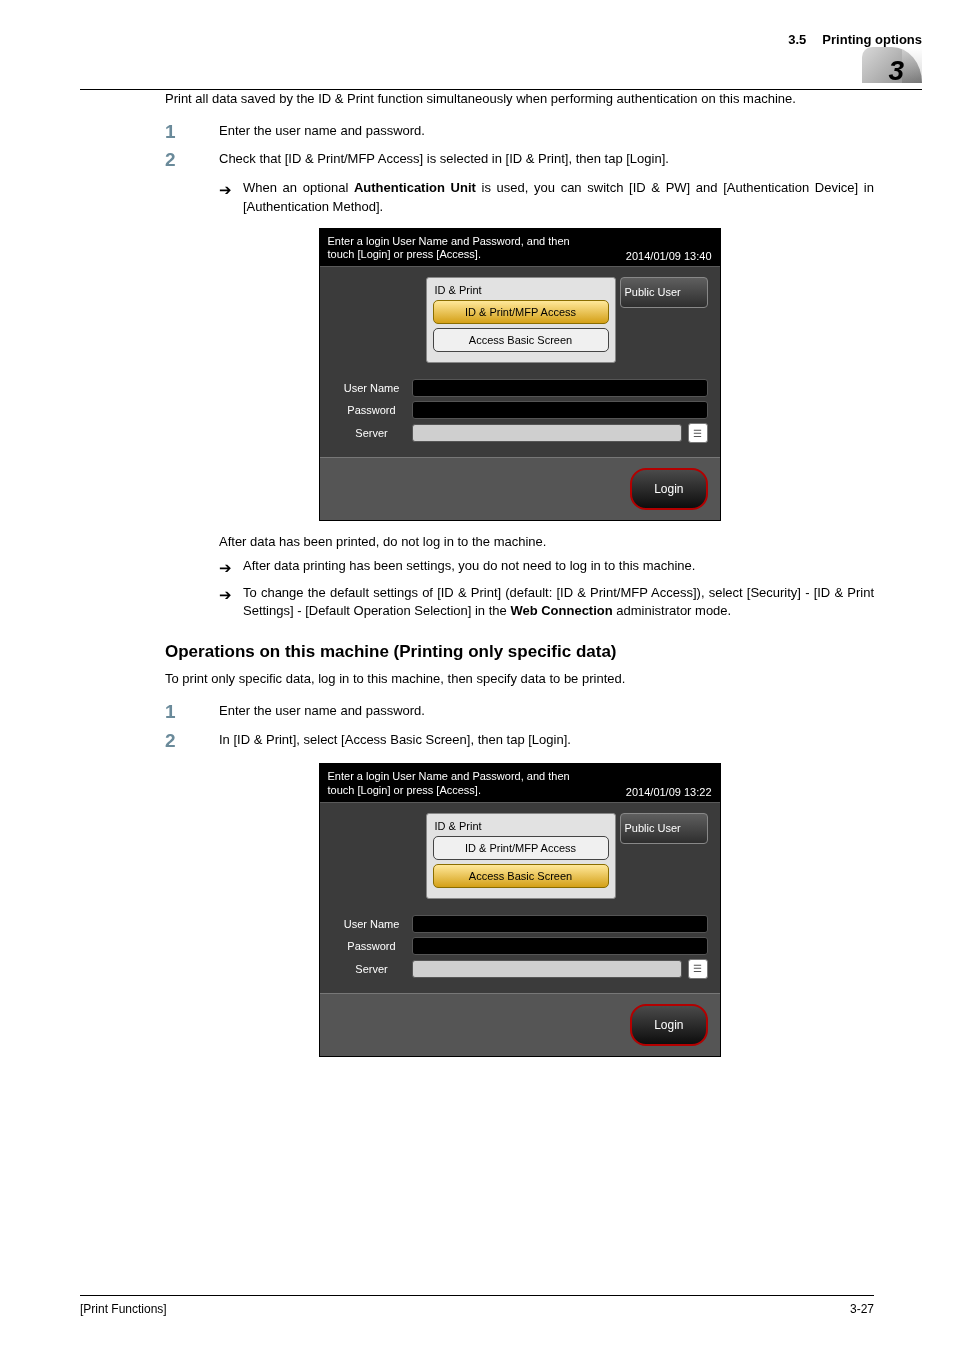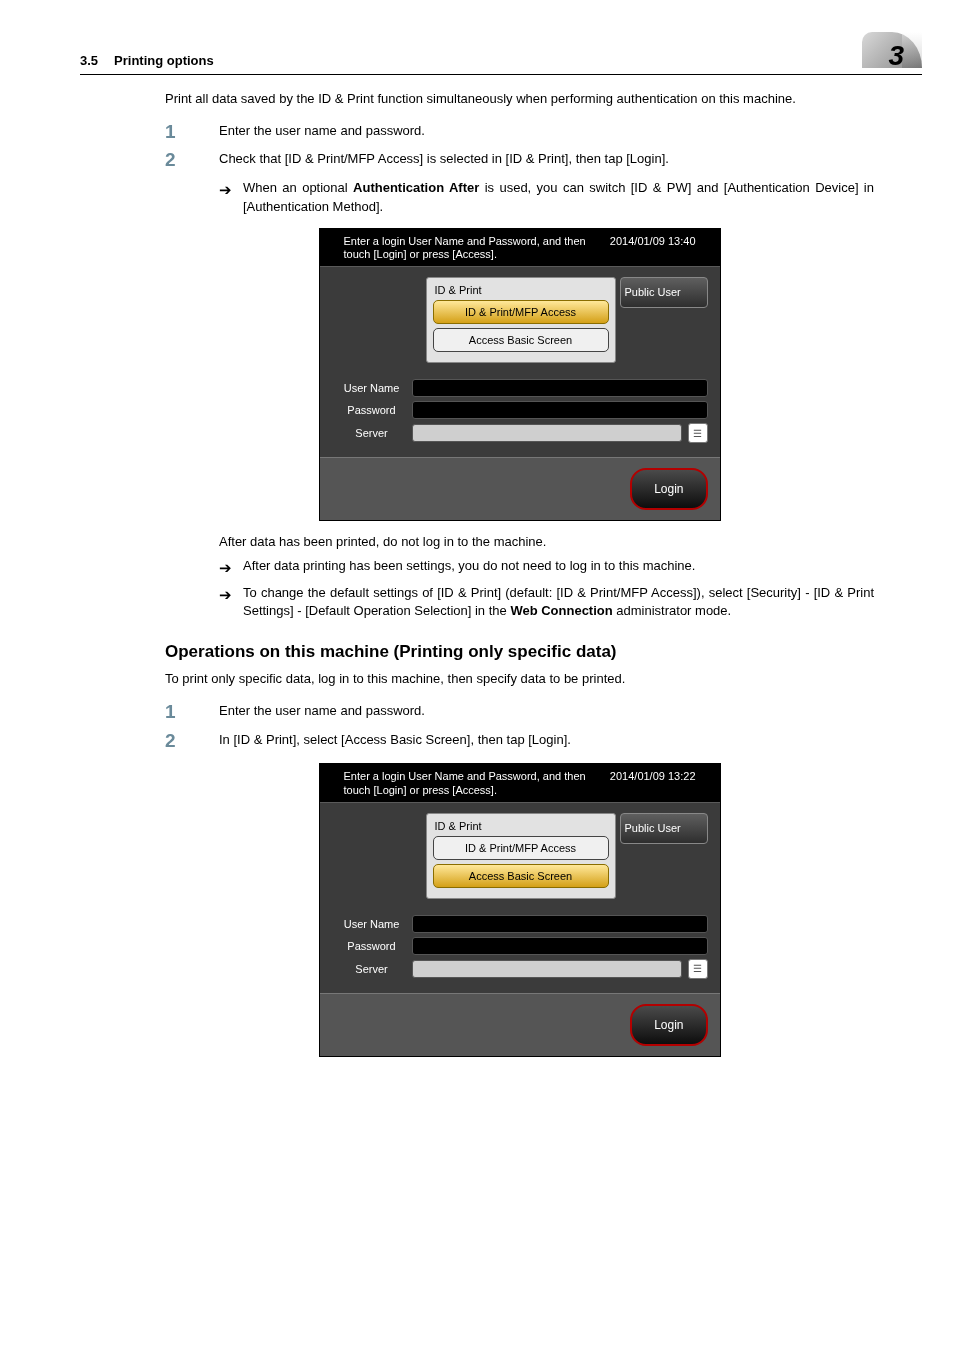--- a/index.html
+++ b/index.html
@@ -10,41 +10,41 @@
     --step-num: #6a8a9a;
     --accent: #d4a017;
     --panel-dark: #1a1a1a;
     --panel-grey: #3b3b3b;
     --panel-light: #e2e2e2;
   }
   html,body{margin:0;padding:0;background:#fff;font-family:Arial,Helvetica,sans-serif;color:var(--ink);}
   .page{width:var(--page-w);height:var(--page-h);position:relative;margin:0 auto;box-sizing:border-box;}
 
   
-  .header{position:absolute;top:32px;left:80px;right:32px;border-bottom:1px solid #000;padding-bottom:6px;display:flex;align-items:flex-end;justify-content:space-between;}
+  .header{position:absolute;top:32px;left:80px;right:32px;border-bottom:1px solid #000;padding-bottom:6px;display:flex;align-items:flex-end;justify-content:space-between;flex-direction:column;}
   .header-left{font-size:13px;font-weight:bold;display:flex;gap:16px;align-items:flex-end;}
   .header-right{position:relative;height:36px;width:60px;}
   .tab-bg{position:absolute;right:0;bottom:0;width:60px;height:36px;background:linear-gradient(135deg,#d9d9d9 0%,#a8a8a8 60%,#8a8a8a 100%);border-top-left-radius:10px;border-top-right-radius:30px 36px;}
   .tab-bg::before{content:"";position:absolute;right:0;top:0;width:20px;height:36px;background:linear-gradient(to bottom,rgba(255,255,255,0.4),rgba(0,0,0,0.15));}
   .tab-num{position:absolute;right:18px;bottom:-4px;font-size:28px;font-weight:900;font-style:italic;color:#000;}
 
   
   .content{position:absolute;top:86px;left:165px;right:80px;}
   .h2{font-size:17px;font-weight:bold;margin:6px 0 8px;}
   .para{font-size:13px;line-height:1.35;margin:4px 0 14px;text-align:justify;}
   .step{display:flex;margin:4px 0 8px;}
   .step-num{font-size:19px;font-weight:bold;color:var(--step-num);width:54px;flex:none;line-height:1.1;}
   .step-body{font-size:13px;line-height:1.4;flex:1;}
   .sub{display:flex;margin:6px 0 4px 54px;font-size:13px;line-height:1.4;}
   .sub-arrow{width:24px;flex:none;font-size:15px;color:#000;}
   .sub-body{flex:1;text-align:justify;}
 
   
   .mfp{width:400px;margin:12px auto 12px;border:1px solid #000;background:#000;font-family:Arial,Helvetica,sans-serif;font-size:11px;}
-  .mfp-top{display:flex;justify-content:space-between;color:#fff;padding:6px 24px 4px;background:#000;}
+  .mfp-top{display:flex;justify-content:space-between;color:#fff;padding:6px 8px 4px;background:#000;align-items:flex-end;}
   .mfp-top .prompt{max-width:260px;line-height:1.25;}
   .mfp-top .clock{text-align:right;font-size:11px;}
   .mfp-divider{height:1px;background:#5a5a5a;}
   .mfp-mid{display:flex;background:var(--panel-grey);padding:10px 12px;gap:4px;align-items:flex-start;}
   .mfp-options{flex:1;background:var(--panel-light);border:1px solid #888;border-radius:3px;padding:4px 6px 6px;}
   .opt-title{color:#000;font-weight:normal;font-size:11px;margin:2px 2px 4px;}
   .opt-btn{display:block;border:1px solid #444;border-radius:5px;padding:5px 8px;margin:4px 0;font-size:11px;text-align:center;color:#000;background:#f0f0f0;cursor:pointer;}
   .opt-btn.selected{background:linear-gradient(#ffe89a,var(--accent));border-color:#8a6d00;}
   .pub-user{width:78px;background:linear-gradient(#5f5f5f,#2e2e2e);color:#fff;border:1px solid #888;border-radius:4px;padding:8px 4px;font-size:11px;line-height:1.2;}
   .mfp-fields{background:var(--panel-grey);padding:2px 12px 10px;color:#fff;}
@@ -84,21 +84,21 @@
       <div class="step-body">Enter the user name and password.</div>
     </div>
 
     <div class="step">
       <div class="step-num">2</div>
       <div class="step-body">Check that [ID &amp; Print/MFP Access] is selected in [ID &amp; Print], then tap [Login].</div>
     </div>
     <div class="sub">
       <div class="sub-arrow">➔</div>
       <div class="sub-body">
-        <span>When an optional </span><b>Authentication After</b><span> is used, you can switch [ID &amp; PW] and [Authentication Device] in [Authentication Method].</span>
+        <span>When an optional </span><b>Authentication Unit</b><span> is used, you can switch [ID &amp; PW] and [Authentication Device] in [Authentication Method].</span>
       </div>
     </div>
 
     <div class="mfp">
       <div class="mfp-top">
         <div class="prompt">Enter a login User Name and Password, and then touch [Login] or press [Access].</div>
         <div class="clock">2014/01/09 13:40</div>
       </div>
       <div class="mfp-divider"></div>
       <div class="mfp-mid">
@@ -184,14 +184,18 @@
           <div class="srv-ico">☰</div>
         </div>
       </div>
       <div class="mfp-bottom">
         <div class="login-btn">Login</div>
       </div>
     </div>
 
   </div>
 
+  <div class="footer">
+    <span>[Print Functions]</span>
+    <span>3-27</span>
+  </div>
 
 </div>
 
 </body></html>

